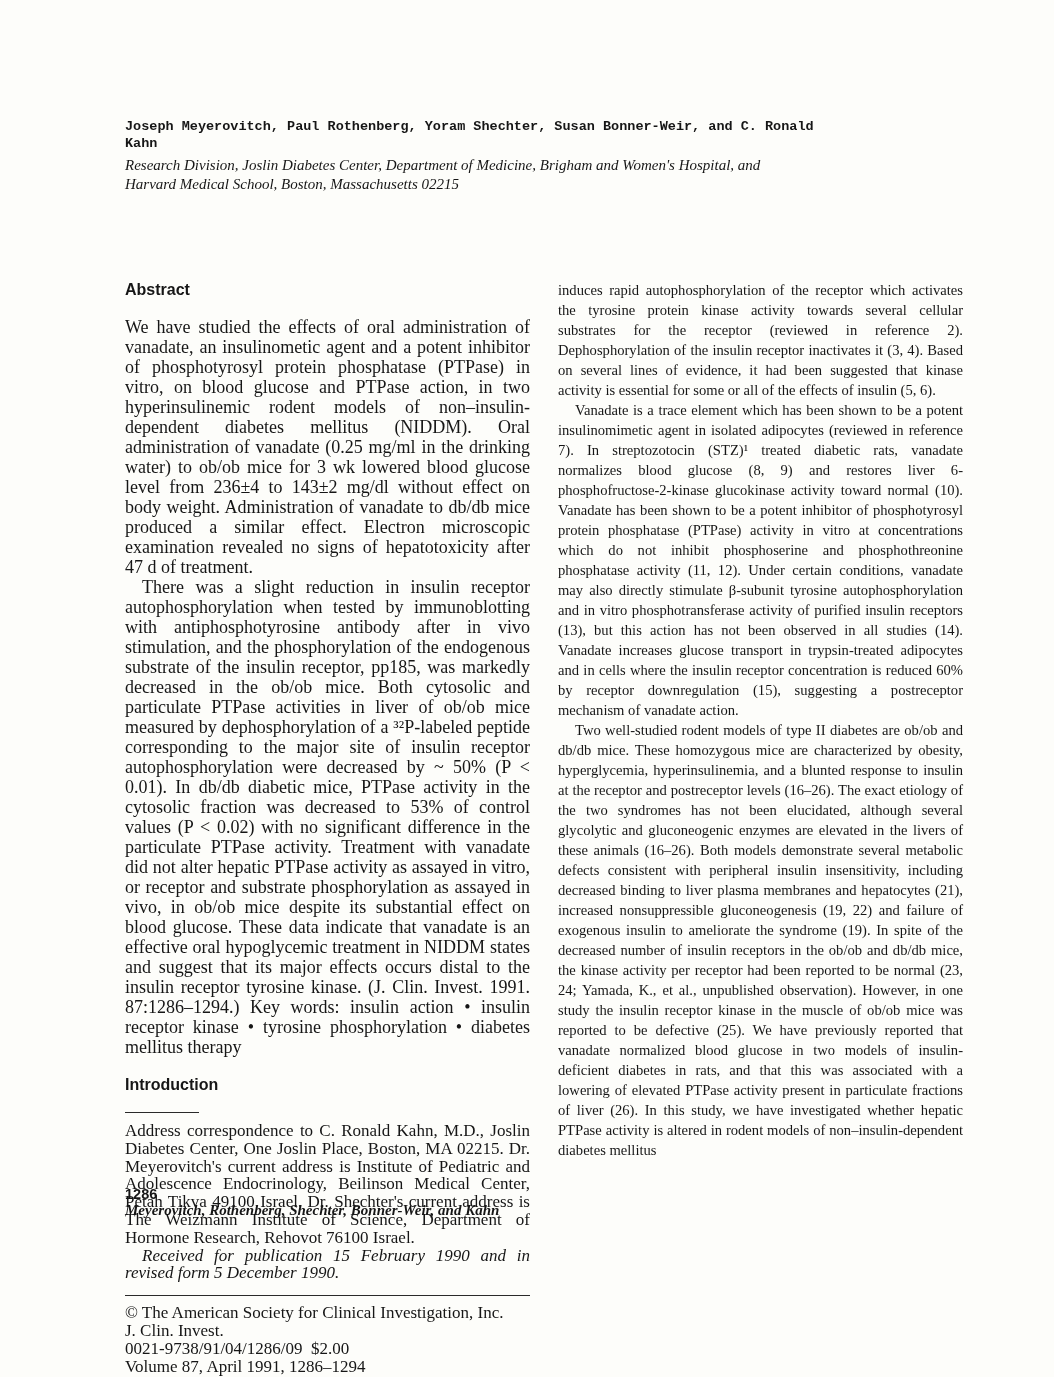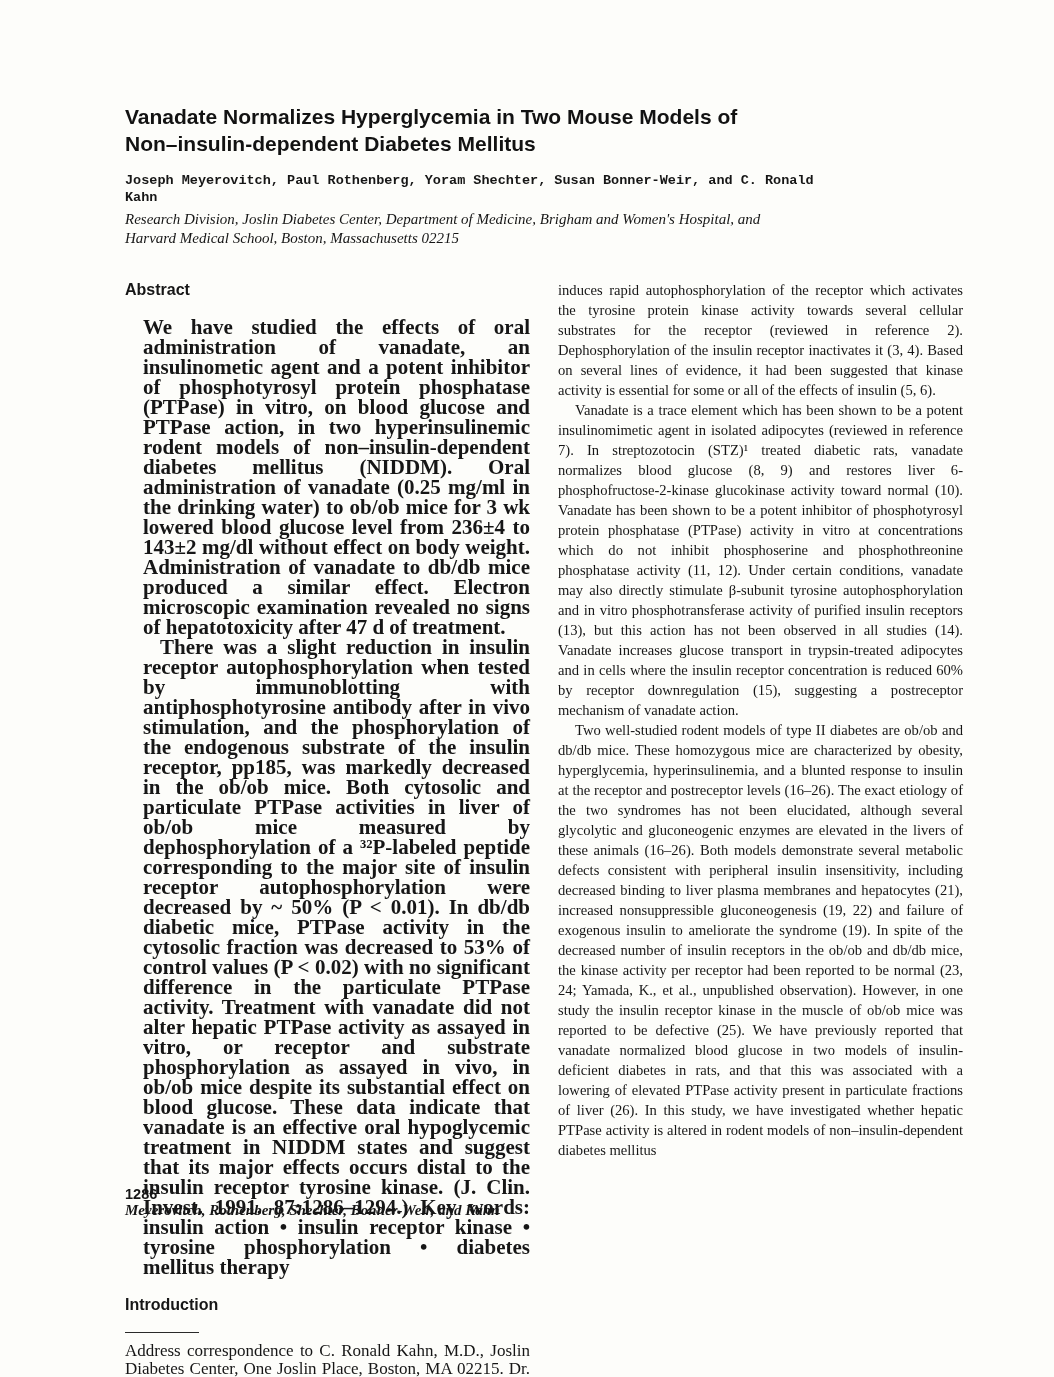--- a/index.html
+++ b/index.html
@@ -47,25 +47,24 @@
   .col { width: 405px; }
   .section-heading {
     font-family: "Liberation Sans", sans-serif;
     font-weight: bold;
     font-size: 16px;
     line-height: 20px;
     margin-bottom: 17px;
   }
   .section-heading.intro { margin-top: 18px; }
   .abstract-par {
-    font-weight: bold;
-    font-size: 21px;
+    font-weight: normal;
+    font-size: 18px;
     line-height: 20px;
     text-align: justify;
-    margin-left: 18px;
   }
   .body-par {
     font-size: 14.6px;
     line-height: 20px;
     text-align: justify;
   }
   .indent { text-indent: 17px; }
   .rule { border-top: 1.2px solid #2a2a2a; height: 0; }
   .rule.short { width: 74px; }
   .rule.full { width: 100%; }
@@ -97,21 +96,20 @@
     margin-right: 32px;
   }
   .running-title { font-style: italic; font-size: 15px; font-weight: bold; }
 </style>
 </head>
 <body>
 
 <div class="page">
 
   <header class="header">
-    <h1 class="title">Vanadate Normalizes Hyperglycemia in Two Mouse Models of Non–insulin-dependent Diabetes Mellitus</h1>
     <div class="authors">Joseph Meyerovitch, Paul Rothenberg, Yoram Shechter, Susan Bonner-Weir, and C. Ronald Kahn</div>
     <div class="affiliation">Research Division, Joslin Diabetes Center, Department of Medicine, Brigham and Women's Hospital, and Harvard Medical School, Boston, Massachusetts 02215</div>
   </header>
 
   <main class="columns">
 
     <section class="col">
       <h2 class="section-heading">Abstract</h2>
       <p class="abstract-par">We have studied the effects of oral administration of vanadate, an insulinometic agent and a potent inhibitor of phosphotyrosyl protein phosphatase (PTPase) in vitro, on blood glucose and PTPase action, in two hyperinsulinemic rodent models of non–insulin-dependent diabetes mellitus (NIDDM). Oral administration of vanadate (0.25 mg/ml in the drinking water) to ob/ob mice for 3 wk lowered blood glucose level from 236±4 to 143±2 mg/dl without effect on body weight. Administration of vanadate to db/db mice produced a similar effect. Electron microscopic examination revealed no signs of hepatotoxicity after 47 d of treatment.</p>
       <p class="abstract-par indent">There was a slight reduction in insulin receptor autophosphorylation when tested by immunoblotting with antiphosphotyrosine antibody after in vivo stimulation, and the phosphorylation of the endogenous substrate of the insulin receptor, pp185, was markedly decreased in the ob/ob mice. Both cytosolic and particulate PTPase activities in liver of ob/ob mice measured by dephosphorylation of a ³²P-labeled peptide corresponding to the major site of insulin receptor autophosphorylation were decreased by ~ 50% (P &lt; 0.01). In db/db diabetic mice, PTPase activity in the cytosolic fraction was decreased to 53% of control values (P &lt; 0.02) with no significant difference in the particulate PTPase activity. Treatment with vanadate did not alter hepatic PTPase activity as assayed in vitro, or receptor and substrate phosphorylation as assayed in vivo, in ob/ob mice despite its substantial effect on blood glucose. These data indicate that vanadate is an effective oral hypoglycemic treatment in NIDDM states and suggest that its major effects occurs distal to the insulin receptor tyrosine kinase. (J. Clin. Invest. 1991. 87:1286–1294.) Key words: insulin action • insulin receptor kinase • tyrosine phosphorylation • diabetes mellitus therapy</p>

